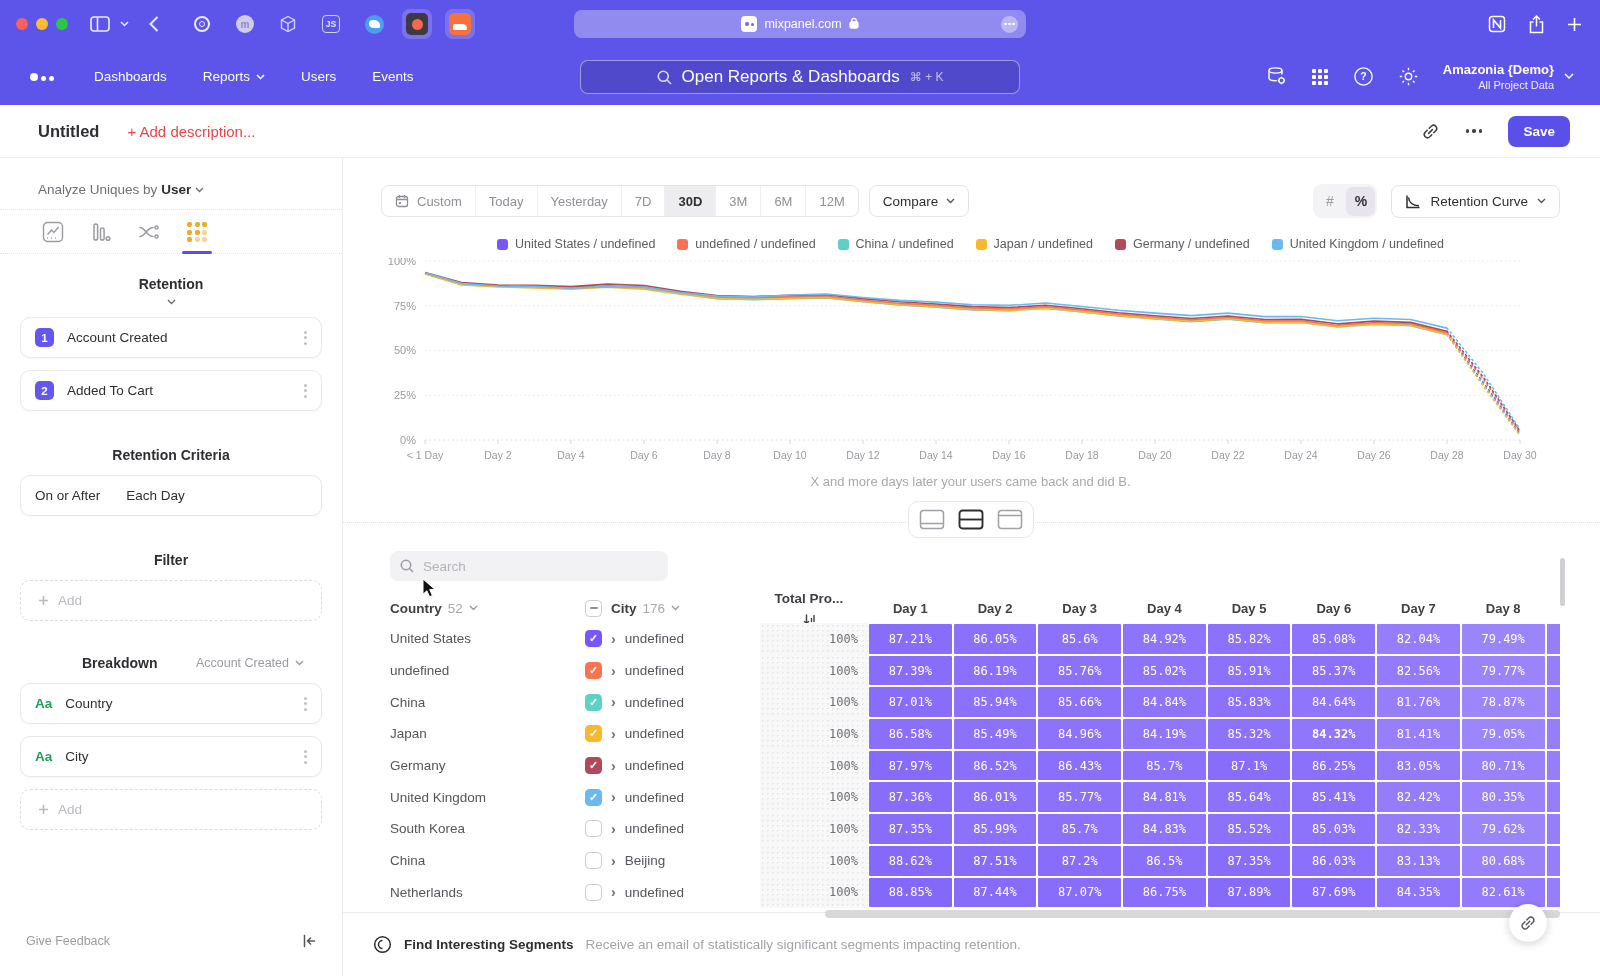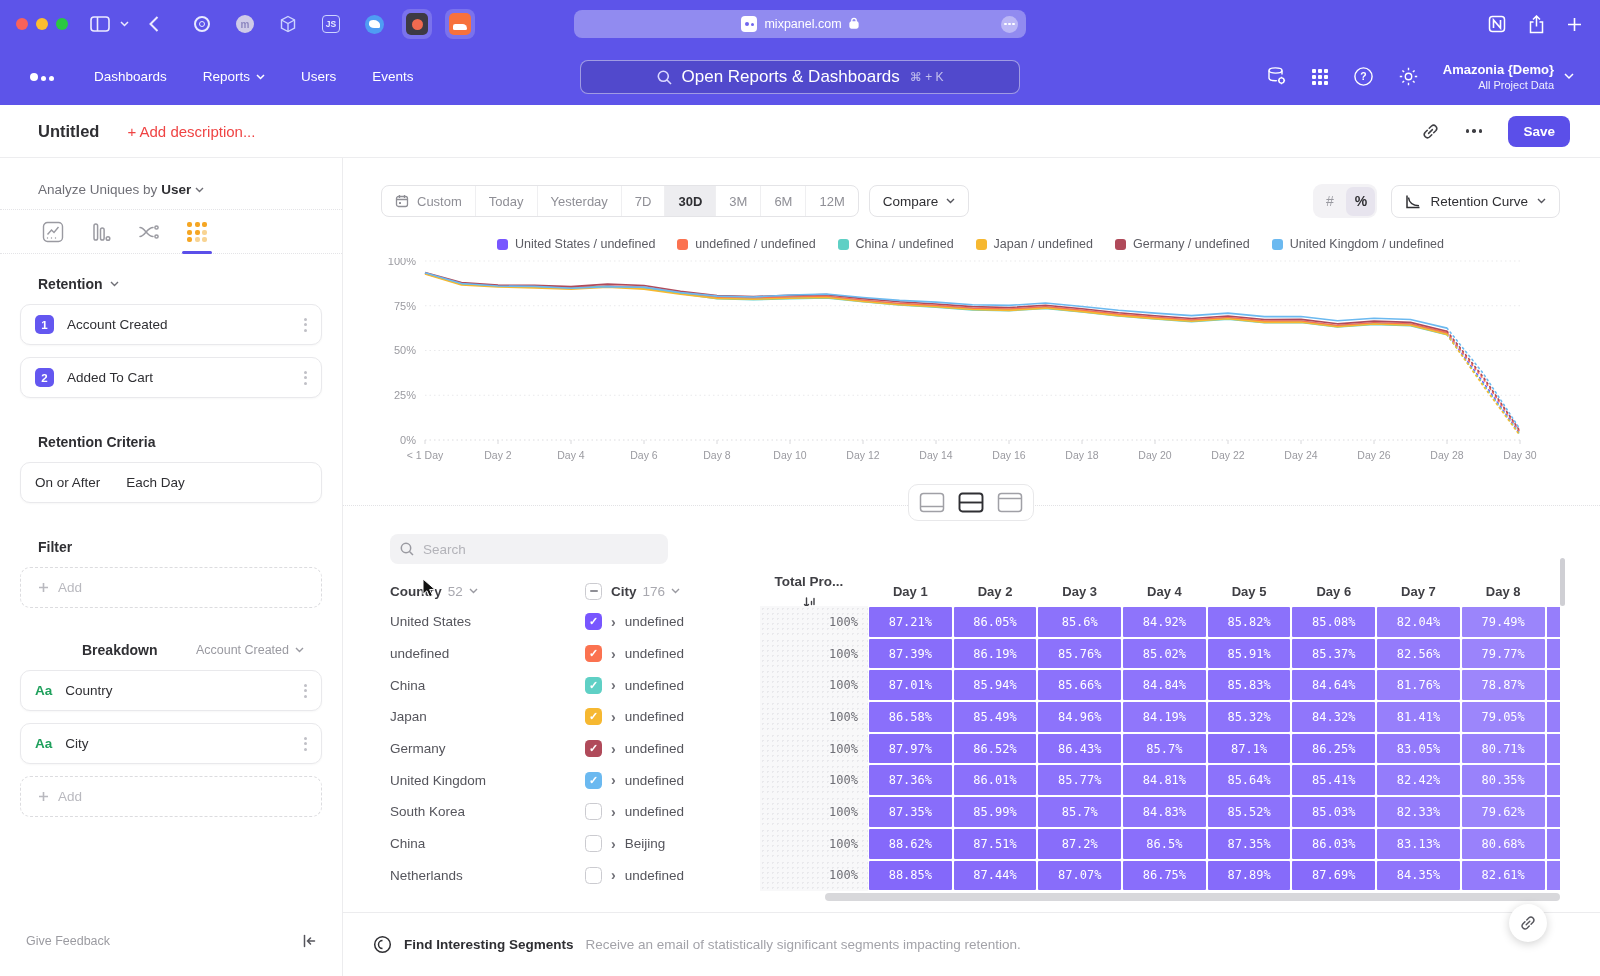--- a/index.html
+++ b/index.html
@@ -70,21 +70,21 @@
 
   
   .analyze-row{margin:24px 38px 0;font-size:13.5px;color:#6f6f76;display:flex;align-items:center;gap:4px;}
   .analyze-row b{color:#2f2f33;font-weight:700;}
   .tabs{margin:12px 0 0;padding:10px 0 9px 40px;display:flex;gap:22px;border-top:1px dotted #e4e4e7;border-bottom:1px dotted #e4e4e7;}
   .tab{position:relative;width:26px;height:24px;display:flex;align-items:center;justify-content:center;}
   .tab.active::after{content:"";position:absolute;left:-2px;right:-2px;bottom:-10px;height:3px;background:#5b4fe9;border-radius:2px;}
   .dotgrid{display:grid;grid-template-columns:repeat(3,5px);grid-gap:2.5px;}
   .dotgrid i{width:5px;height:5px;border-radius:2px;background:#f5a623;}
   .dotgrid i.lt{background:#f8d493;}
-  .side-title{margin:22px 38px 0;font-size:14px;font-weight:700;color:#2f2f33;display:flex;align-items:center;gap:7px;}
+  .side-title{margin:22px 38px 0;font-size:14px;font-weight:700;color:#2f2f33;display:flex;align-items:center;gap:7px;flex-direction:column;}
   .card{margin:12px 20px 0;height:41px;border:1px solid #e9e9ec;border-radius:10px;background:#fff;display:flex;align-items:center;padding:0 14px;box-shadow:0 1px 2px rgba(40,40,60,.04);}
   .badge{width:19px;height:19px;background:#6457f0;border-radius:5px;color:#fff;font-size:11.5px;font-weight:700;display:flex;align-items:center;justify-content:center;flex-shrink:0;}
   .card .lbl{margin-left:13px;font-size:13.5px;font-weight:500;color:#2f2f33;}
   .kebab-v{margin-left:auto;display:flex;flex-direction:column;gap:2.5px;}
   .kebab-v i{width:3px;height:3px;border-radius:50%;background:#c0c0c6;display:inline-block;}
   .crit-card{gap:26px;}
   .crit-card span{font-size:13.5px;color:#2f2f33;font-weight:500;}
   .add-card{margin:12px 20px 0;height:41px;border:1px dashed #dcdcdf;border-radius:10px;display:flex;align-items:center;padding:0 17px;gap:9px;color:#b9b9bf;font-size:13.5px;}
   .breakdown-head{margin:34px 38px 0 38px;display:flex;align-items:center;justify-content:space-between;padding-left:44px;}
   .bd-scope{font-size:12.5px;color:#9a9aa1;display:flex;align-items:center;gap:6px;}
@@ -606,20 +606,21 @@
               <polyline points="44,15.351000000000012 80.5,26.27 117,28.238999999999987 153.5,28.596999999999994 190,30.208000000000006 226.5,28.418000000000003 263,30.56600000000001 299.5,35.578 336,40.76899999999999 372.5,41.66399999999999 409,40.589999999999996 445.5,39.87399999999999 482,43.812 518.5,47.03399999999999 555,49.18199999999999 591.5,51.86699999999999 628,52.76199999999999 664.5,50.435 701,54.01499999999999 737.5,57.95300000000001 774,60.99600000000001 810.5,63.68100000000001 847,61.175000000000004 883.5,64.755 920,64.57600000000002 956.5,69.051 993,66.36600000000001 1029.5,67.619 1066,76.748" fill="none" stroke="#5fd0c5" stroke-width="1.6" stroke-linejoin="round"></polyline>
               <polyline points="1066,76.748 1102.5,126.50999999999999 1139,176.63" fill="none" stroke="#5fd0c5" stroke-width="1.6" stroke-dasharray="1.5 3.5" stroke-linecap="round"></polyline>
               <polyline points="44,15.888000000000003 80.5,26.98600000000001 117,28.955 153.5,29.849999999999998 190,31.281999999999996 226.5,29.313000000000002 263,31.103000000000005 299.5,36.29399999999999 336,40.41100000000001 372.5,41.30600000000001 409,40.23199999999999 445.5,39.51600000000001 482,43.45399999999999 518.5,46.67600000000001 555,48.82399999999999 591.5,51.50899999999999 628,52.403999999999996 664.5,50.07699999999999 701,53.657 737.5,57.595 774,60.638 810.5,63.323 847,60.81699999999999 883.5,64.39699999999999 920,64.218 956.5,68.69300000000001 993,66.00800000000001 1029.5,67.26100000000001 1066,76.39" fill="none" stroke="#f6b831" stroke-width="1.6" stroke-linejoin="round"></polyline>
               <polyline points="1066,76.39 1102.5,128.3 1139,177.525" fill="none" stroke="#f6b831" stroke-width="1.6" stroke-dasharray="1.5 3.5" stroke-linecap="round"></polyline>
               <polyline points="44,14.45600000000001 80.5,24.48 117,27.165000000000003 153.5,27.34399999999999 190,28.596999999999994 226.5,26.09100000000001 263,27.523000000000007 299.5,33.25100000000001 336,37.547 372.5,38.442 409,37.36800000000001 445.5,36.651999999999994 482,40.589999999999996 518.5,43.812 555,45.96 591.5,48.645 628,49.54 664.5,47.213 701,50.793 737.5,54.73100000000001 774,57.77399999999999 810.5,60.45899999999999 847,57.95300000000001 883.5,61.533 920,61.35399999999999 956.5,65.82899999999998 993,63.14399999999999 1029.5,64.39699999999999 1066,73.168" fill="none" stroke="#b04a5a" stroke-width="1.6" stroke-linejoin="round"></polyline>
               <polyline points="1066,73.168 1102.5,119.35000000000001 1139,173.04999999999998" fill="none" stroke="#b04a5a" stroke-width="1.6" stroke-dasharray="1.5 3.5" stroke-linecap="round"></polyline>
               <polyline points="44,14.813999999999991 80.5,25.55399999999999 117,28.060000000000002 153.5,28.418000000000003 190,30.208000000000006 226.5,28.776000000000007 263,29.13399999999999 299.5,34.50399999999999 336,38.08399999999999 372.5,38.97899999999999 409,37.01 445.5,35.93600000000001 482,39.51600000000001 518.5,42.38 555,44.17 591.5,46.67600000000001 628,47.391999999999996 664.5,45.065 701,48.46600000000001 737.5,52.225 774,55.088999999999984 810.5,57.595 847,55.088999999999984 883.5,58.66899999999999 920,58.49 956.5,62.786000000000016 993,60.28 1029.5,61.533 1066,70.125" fill="none" stroke="#6bb9f0" stroke-width="1.6" stroke-linejoin="round"></polyline>
               <polyline points="1066,70.125 1102.5,115.77 1139,171.26" fill="none" stroke="#6bb9f0" stroke-width="1.6" stroke-dasharray="1.5 3.5" stroke-linecap="round"></polyline>
             </svg>
         </div>
+        <div class="caption">X and more days later your users came back and did B.</div>
 
         <div class="view-toggle-row">
           <div class="vt-group">
             <span class="vt">
               <svg width="26" height="21" viewBox="0 0 26 21" fill="none" stroke="#a0a0a6" stroke-width="1.5">
                   <rect x="1.5" y="1.5" width="23" height="18" rx="3"></rect>
                   <line x1="1.5" y1="14.5" x2="24.5" y2="14.5"></line>
                 </svg>
             </span>
             <span class="vt">
@@ -816,21 +817,21 @@
               <div class="td td-day col-day">
                 <div class="cell" style="background: rgba(124, 94, 250, 0.867);">84.96%</div>
               </div>
               <div class="td td-day col-day">
                 <div class="cell" style="background: rgba(124, 94, 250, 0.85);">84.19%</div>
               </div>
               <div class="td td-day col-day">
                 <div class="cell" style="background: rgba(124, 94, 250, 0.87);">85.32%</div>
               </div>
               <div class="td td-day col-day">
-                <div class="cell" style="background: rgba(124, 94, 250, 0.85);">84.32%</div>
+                <div class="cell" style="background: rgba(124, 94, 250, 0.85); font-weight: bold;">84.32%</div>
               </div>
               <div class="td td-day col-day">
                 <div class="cell" style="background: rgba(124, 94, 250, 0.796);">81.41%</div>
               </div>
               <div class="td td-day col-day">
                 <div class="cell" style="background: rgba(124, 94, 250, 0.753);">79.05%</div>
               </div>
               <div class="td td-sliver col-sliver">
                 <div class="cell" style="background: rgba(124, 94, 250, 0.8);"></div>
               </div>

